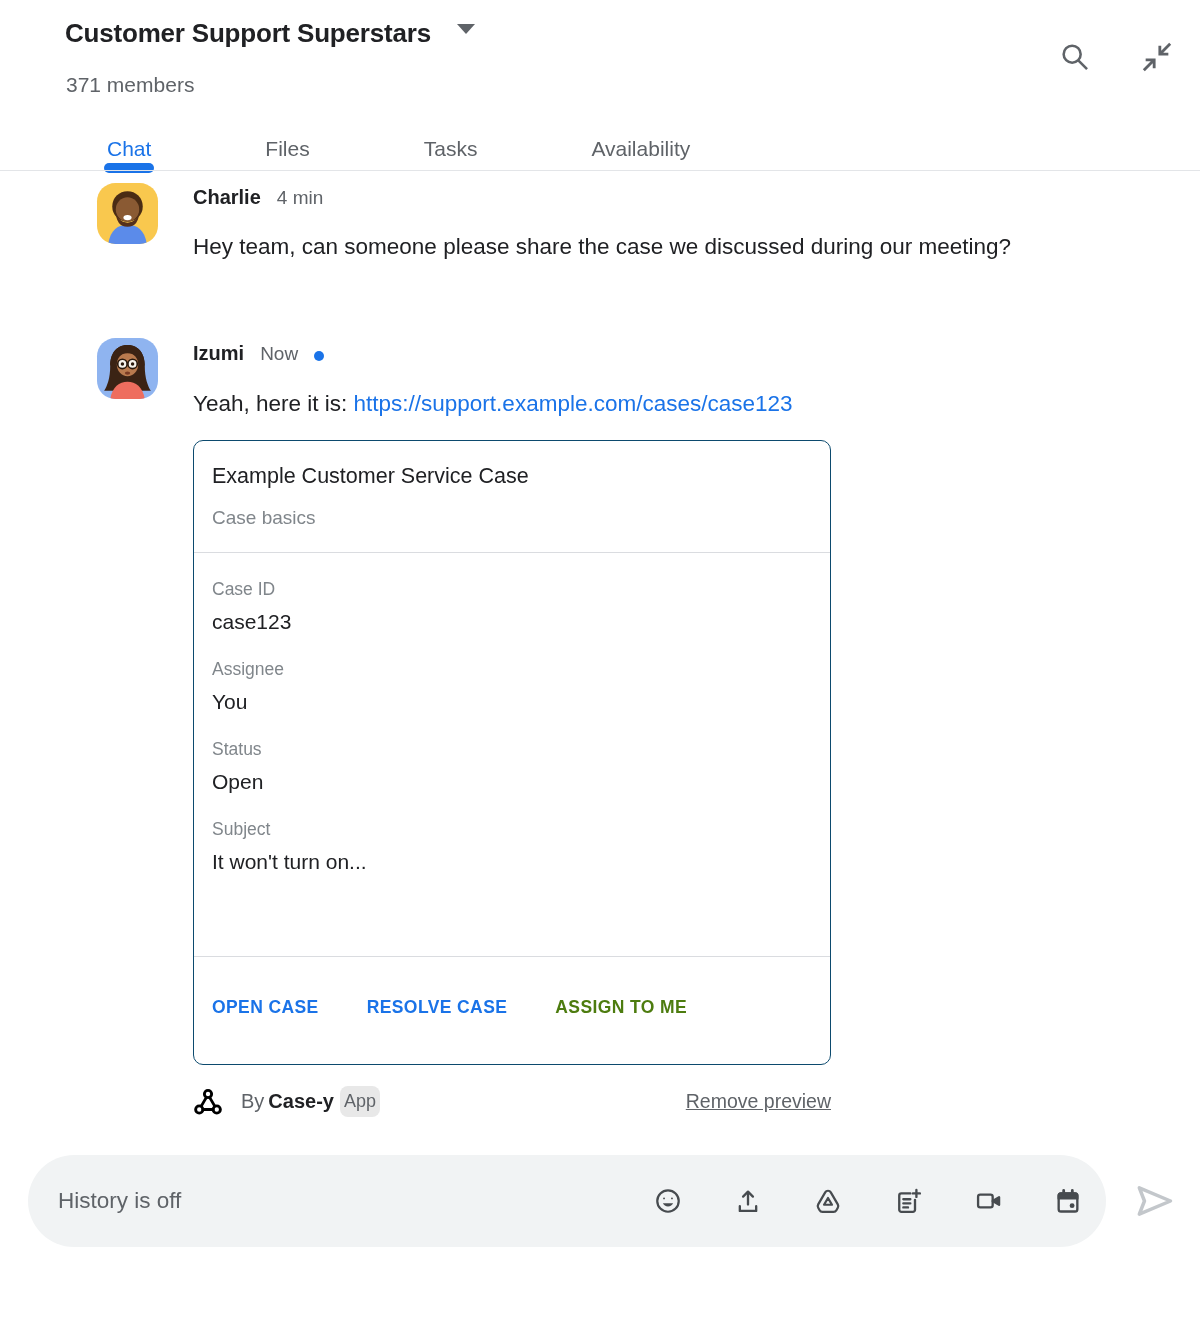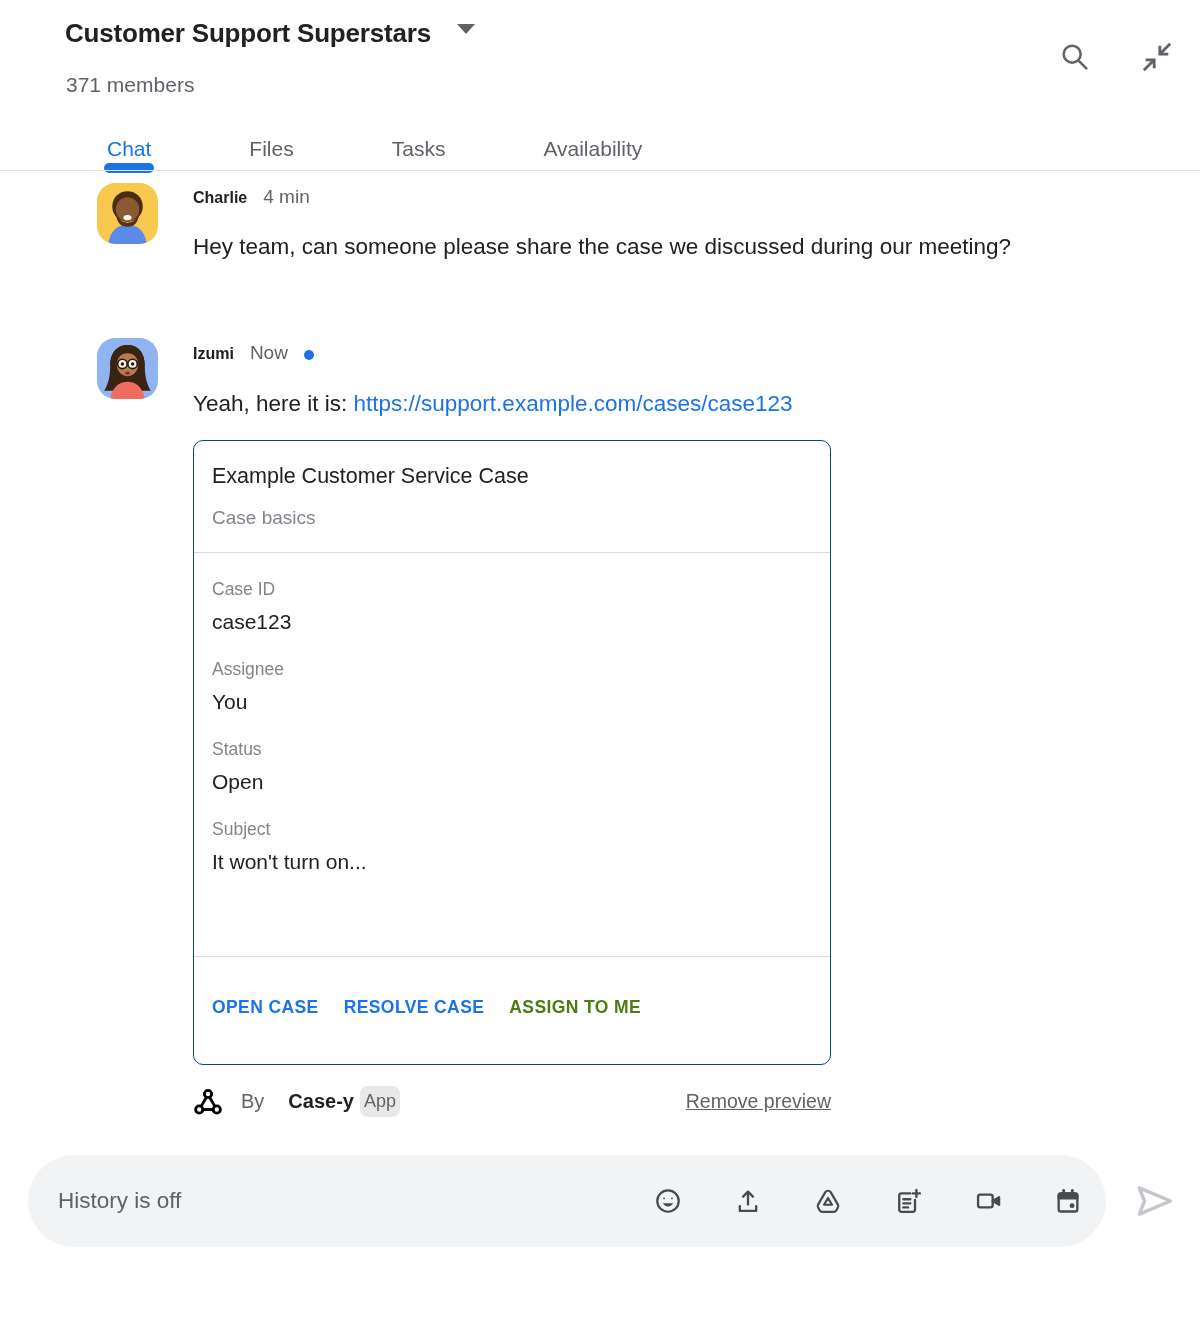--- a/index.html
+++ b/index.html
@@ -8,57 +8,57 @@
   .screen { position:relative; width:1200px; height:1336px; background:#fff; overflow:hidden; }
 
   
   .room-title { position:absolute; left:65px; top:18px; font-size:26px; font-weight:700; letter-spacing:-0.2px; color:#202124; display:flex; align-items:flex-start; }
   .title-caret { width:0; height:0; border-left:9px solid transparent; border-right:9px solid transparent; border-top:10px solid #5f6368; margin-left:26px; margin-top:6px; }
   .member-count { position:absolute; left:66px; top:73px; font-size:21px; color:#5f6368; }
   .header-icons { position:absolute; top:40px; right:26px; display:flex; gap:48px; }
   .header-icons svg { display:block; }
 
   
-  .tabs { position:absolute; left:86px; top:125px; display:flex; gap:56px; height:48px; }
+  .tabs { position:absolute; left:86px; top:125px; display:flex; gap:72px; height:48px; }
   .tab { position:relative; padding:0 21px; font-size:21px; color:#5f6368; display:flex; align-items:center; cursor:pointer; }
   .tab.active { color:#1a73e8; font-weight:500; }
   .tab-underline { position:absolute; left:18px; right:18px; top:38px; height:10px; background:#1a73e8; border-radius:6px; display:none; }
   .tab.active .tab-underline { display:block; }
   .header-divider { position:absolute; left:0; top:170px; width:1200px; height:1px; background:#e3e5e8; }
 
   
   .avatar { position:absolute; left:97px; width:61px; height:61px; border-radius:30%; overflow:hidden; }
   .avatar svg { display:block; }
   .msg-head { position:absolute; left:193px; display:flex; align-items:baseline; gap:16px; }
-  .msg-name { font-size:16px; font-weight:700; color:#202124; }
+  .msg-name { font-size:20px; font-weight:700; color:#202124; }
   .msg-time { font-size:19px; color:#5f6368; }
   .unread-dot { width:10px; height:10px; border-radius:50%; background:#1a73e8; align-self:center; margin-top:4px; }
   .msg-text { position:absolute; left:193px; font-size:22.5px; line-height:40px; color:#202124; width:900px; }
   .msg-link { color:#1a73e8; text-decoration:none; }
 
   
   .card { position:absolute; left:193px; top:440px; width:638px; height:625px; border:1px solid #0c4a6e; border-radius:10px; background:#fff; }
   .card-header { padding:23px 18px 0 18px; }
   .card-title { font-size:21.5px; color:#202124; }
   .card-subtitle { font-size:19px; color:#80868b; margin-top:18px; }
   .card-div1 { position:absolute; left:0; top:111px; width:100%; height:1px; background:#dadce0; }
   .card-fields { position:absolute; left:0; top:112px; width:100%; padding:26px 18px 0 18px; }
   .field { margin-bottom:25px; }
   .field-label { font-size:17.5px; color:#80868b; }
   .field-value { font-size:21px; color:#202124; margin-top:10px; }
   .card-div2 { position:absolute; left:0; top:515px; width:100%; height:1px; background:#dadce0; }
-  .card-actions { position:absolute; left:0; top:516px; width:100%; padding:40px 18px 0 18px; display:flex; gap:25px; }
+  .card-actions { position:absolute; left:0; top:516px; width:100%; padding:40px 18px 0 18px; display:flex; gap:48px; }
   .card-btn { font-size:17.5px; font-weight:700; letter-spacing:0.4px; background:none; border:none; cursor:pointer; font-family:"Liberation Sans", sans-serif; }
   .card-btn.primary { color:#1a73e8; }
   .card-btn.muted { color:#4d7c0f; }
 
   
   .attrib { position:absolute; left:193px; top:1086px; width:638px; display:flex; align-items:center; }
   .attrib .webhook { margin-right:18px; display:flex; }
-  .attrib-by { font-size:20px; color:#5f6368; margin-right:24px; }
+  .attrib-by { font-size:20px; color:#5f6368; margin-right:4px; }
   .attrib-app { font-size:20px; font-weight:700; color:#202124; margin-right:6px; }
   .app-badge { background:#e8e8e8; color:#5f6368; font-size:18px; font-weight:500; border-radius:8px; padding:5px 4px; }
   .remove-preview { margin-left:auto; font-size:19.5px; color:#5f6368; text-decoration:underline; cursor:pointer; }
 
   
   .composer { position:absolute; left:28px; top:1155px; width:1078px; height:92px; background:#f1f3f4; border-radius:46px; display:flex; align-items:center; }
   .composer-placeholder { font-size:22.5px; color:#5f6368; margin-left:30px; }
   .composer-icons { margin-left:auto; margin-right:24px; display:flex; gap:52px; align-items:center; }
   .composer-icons .cicon { width:28px; height:28px; display:flex; align-items:center; justify-content:center; cursor:pointer; }
   .send-btn { position:absolute; left:1132px; top:1179px; cursor:pointer; }

